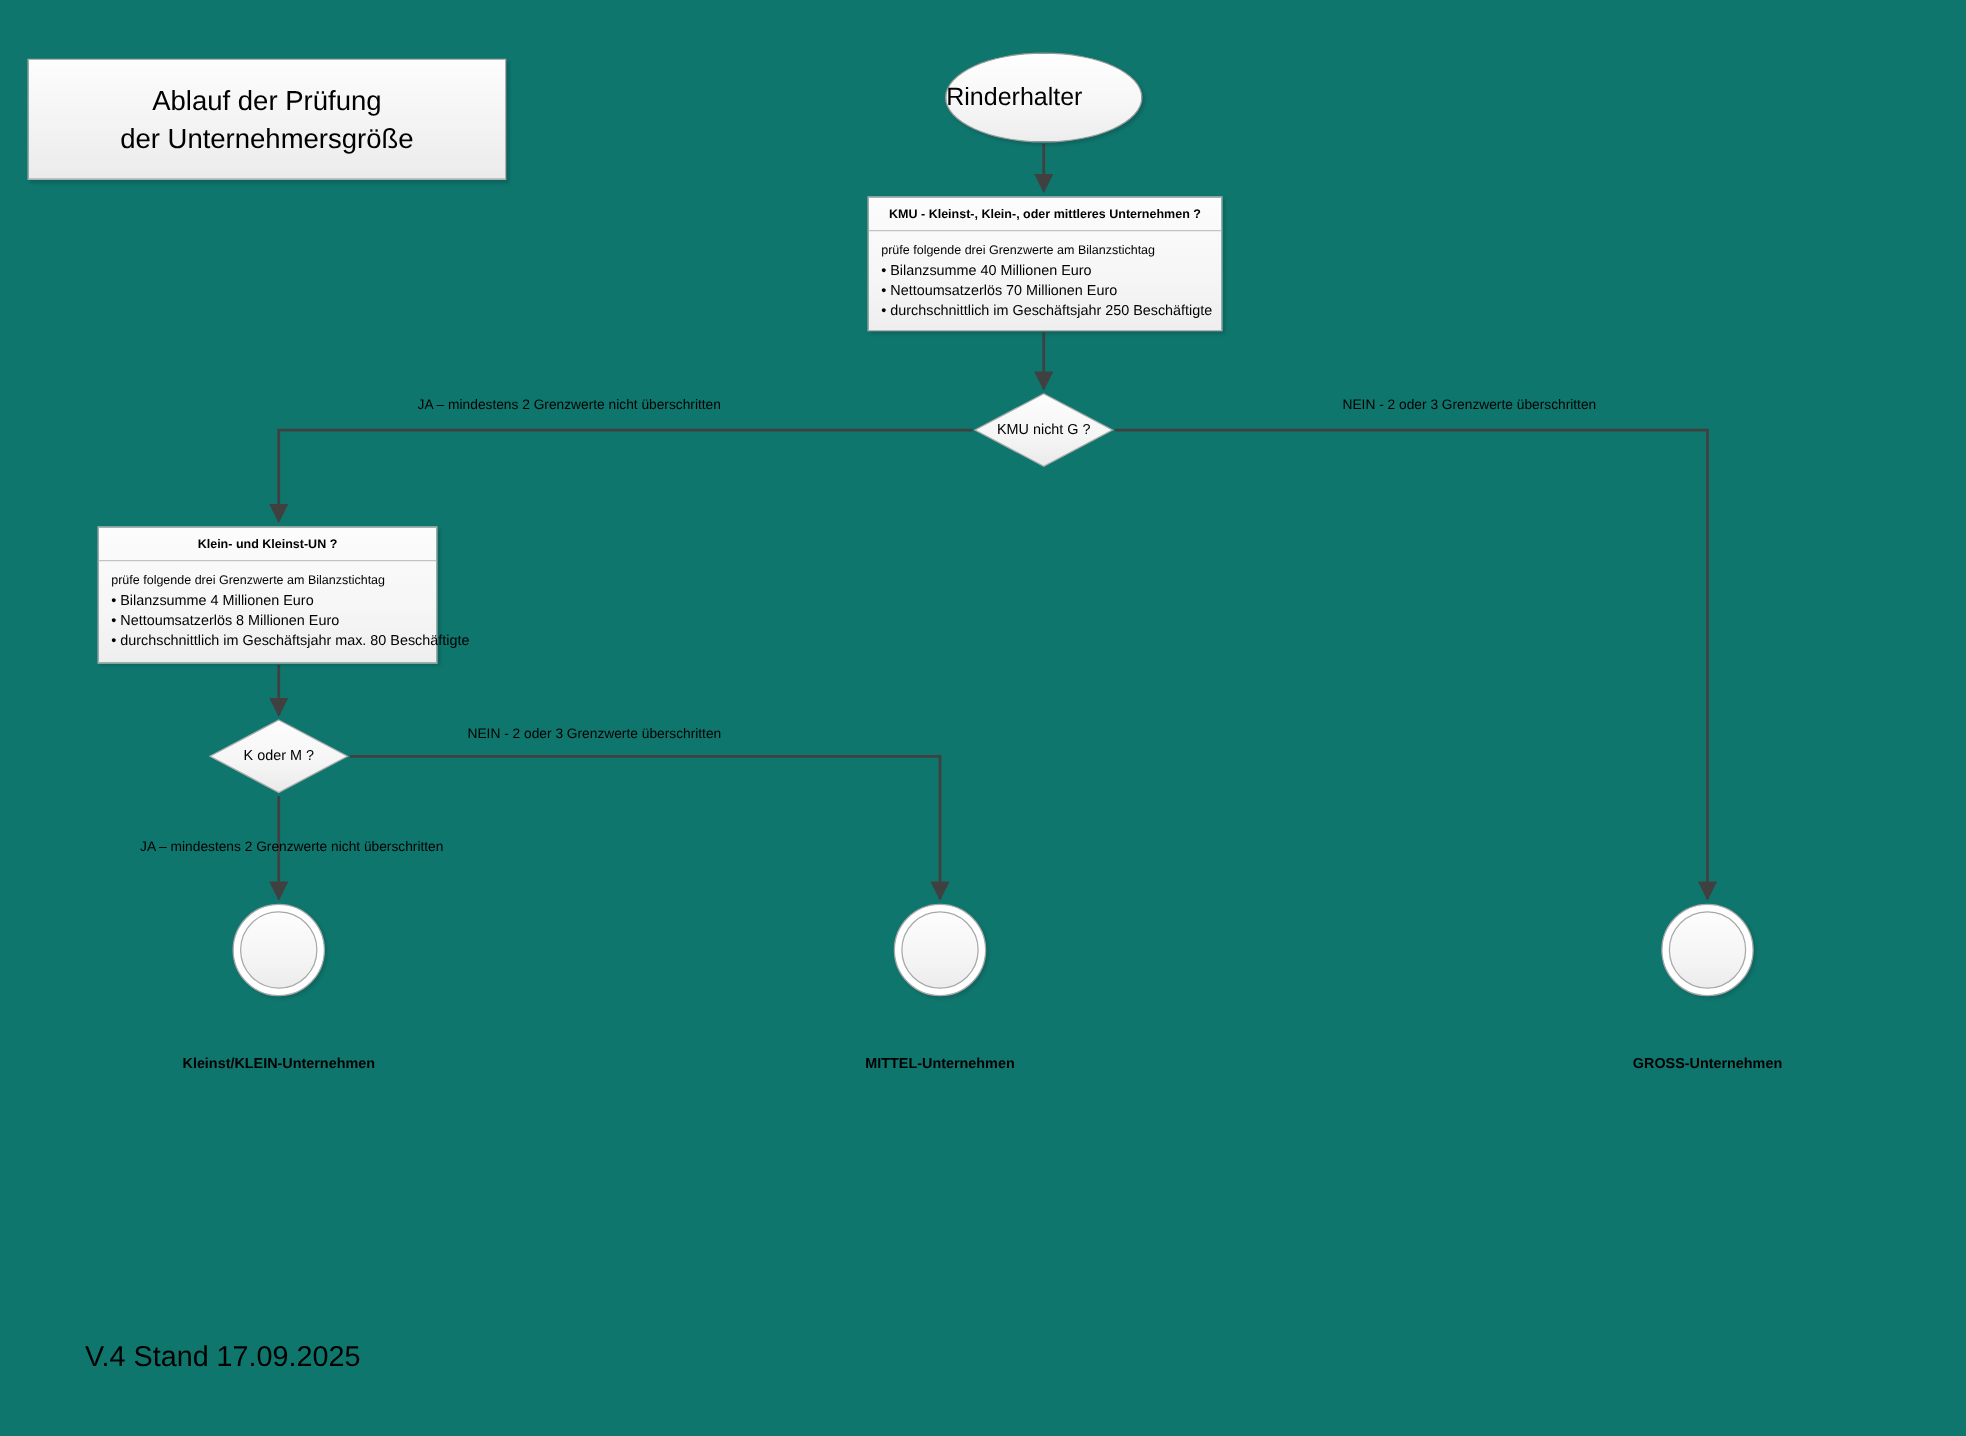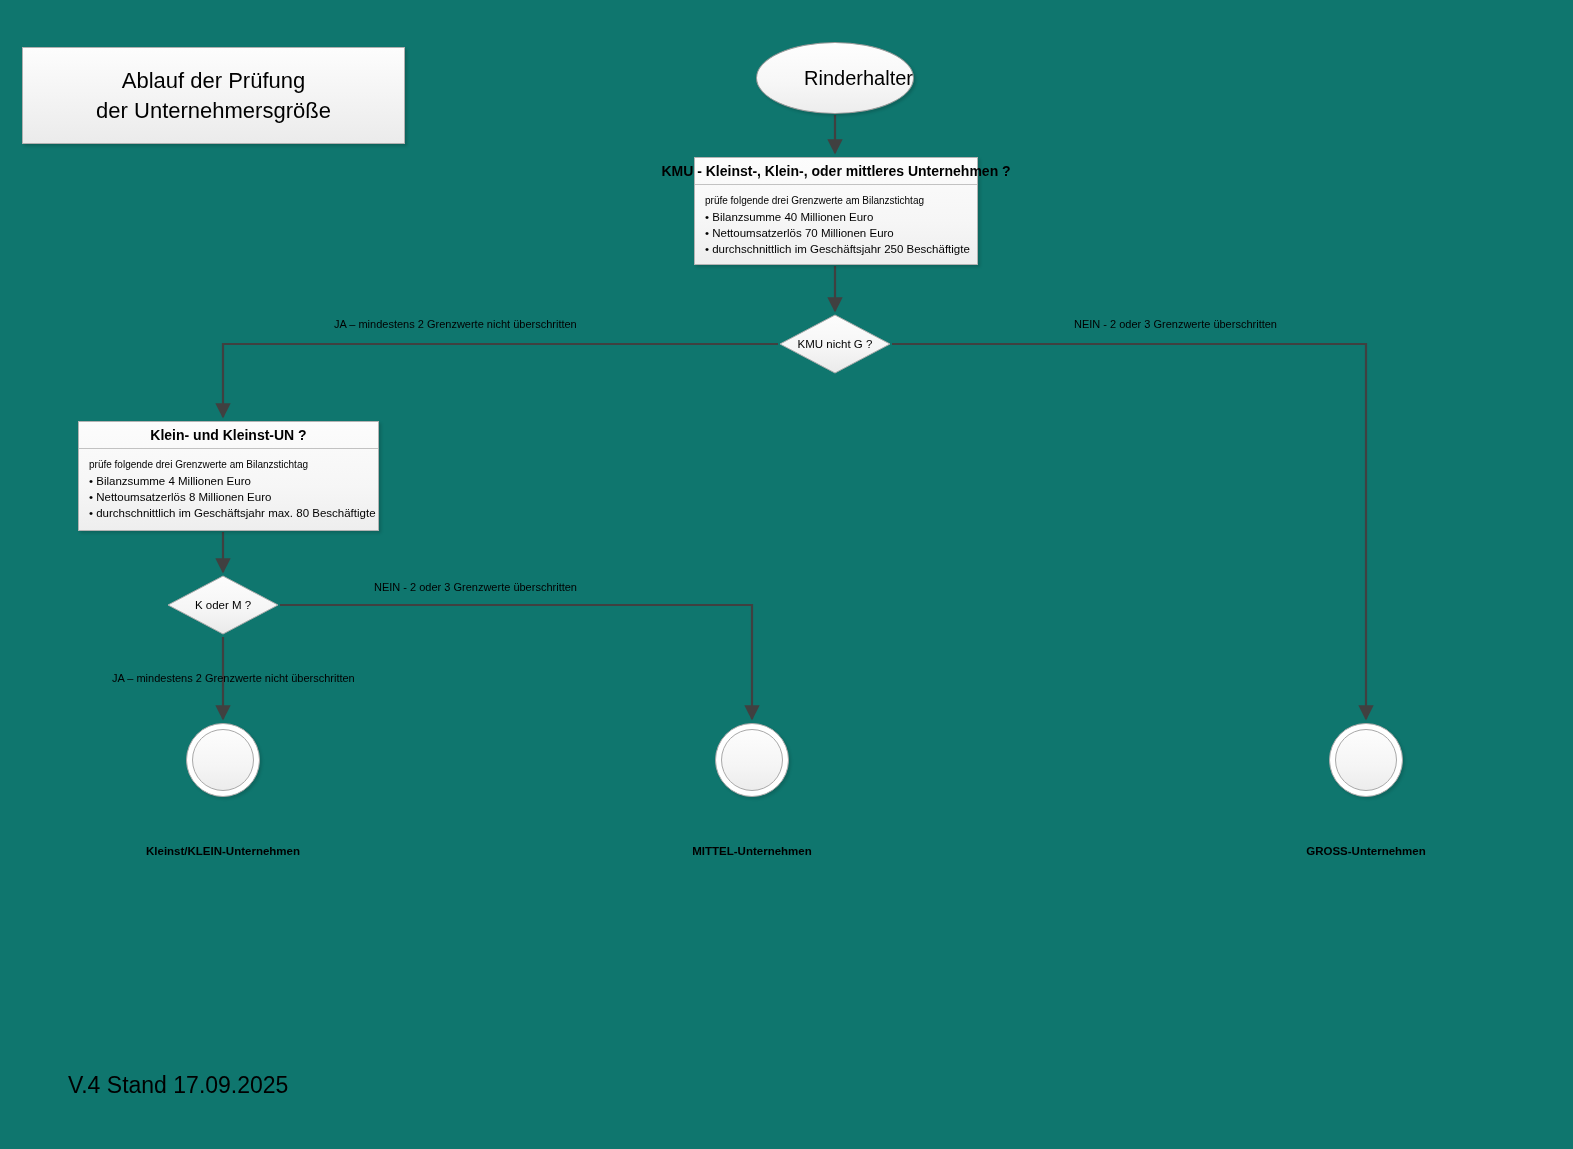--- a/index.html
+++ b/index.html
@@ -59,21 +59,21 @@
     top: 42px;
     width: 158px;
     height: 72px;
     box-sizing: border-box;
     border-radius: 50%;
     background: linear-gradient(to bottom, #fefefe 0%, #f7f7f7 55%, #ededed 100%);
     border: 1px solid #9a9a9a;
     box-shadow: 2px 2px 3px rgba(0,0,0,0.16);
     display: flex;
     align-items: center;
-    justify-content: flex-end;
+    justify-content: flex-start;
   }
   .start-ellipse .label {
     font-size: 20px;
     color: #000;
     white-space: nowrap;
   }
 
   
   .task-box {
     position: absolute;
@@ -82,21 +82,21 @@
     border: 1px solid #b3b3b3;
     box-shadow: 2px 2px 3px rgba(0,0,0,0.16);
   }
   .task-box .tb-head {
     box-sizing: border-box;
     height: 27px;
     border-bottom: 1px solid #c2c2c2;
     display: flex;
     align-items: center;
     justify-content: center;
-    font-size: 14px;
+    font-size: 10px;
     font-weight: bold;
     color: #000;
     white-space: nowrap;
   }
   .task-box .tb-body {
     box-sizing: border-box;
     padding: 8px 10px 6px 10px;
   }
   .task-box .tb-intro {
     font-size: 10px;
@@ -105,21 +105,21 @@
     white-space: nowrap;
   }
   .task-box .tb-item {
     font-size: 11.5px;
     line-height: 16px;
     color: #000;
     white-space: nowrap;
   }
 
   #box-kmu { left: 694px; top: 157px; width: 284px; height: 108px; }
-  #box-klein { left: 78px; top: 421px; width: 301px; height: 110px; }
+  #box-klein { left: 78px; top: 421px; width: 272px; height: 110px; }
 
   
   .diamond {
     position: absolute;
     display: flex;
     align-items: center;
     justify-content: center;
   }
   .diamond .dshape {
     position: absolute;

